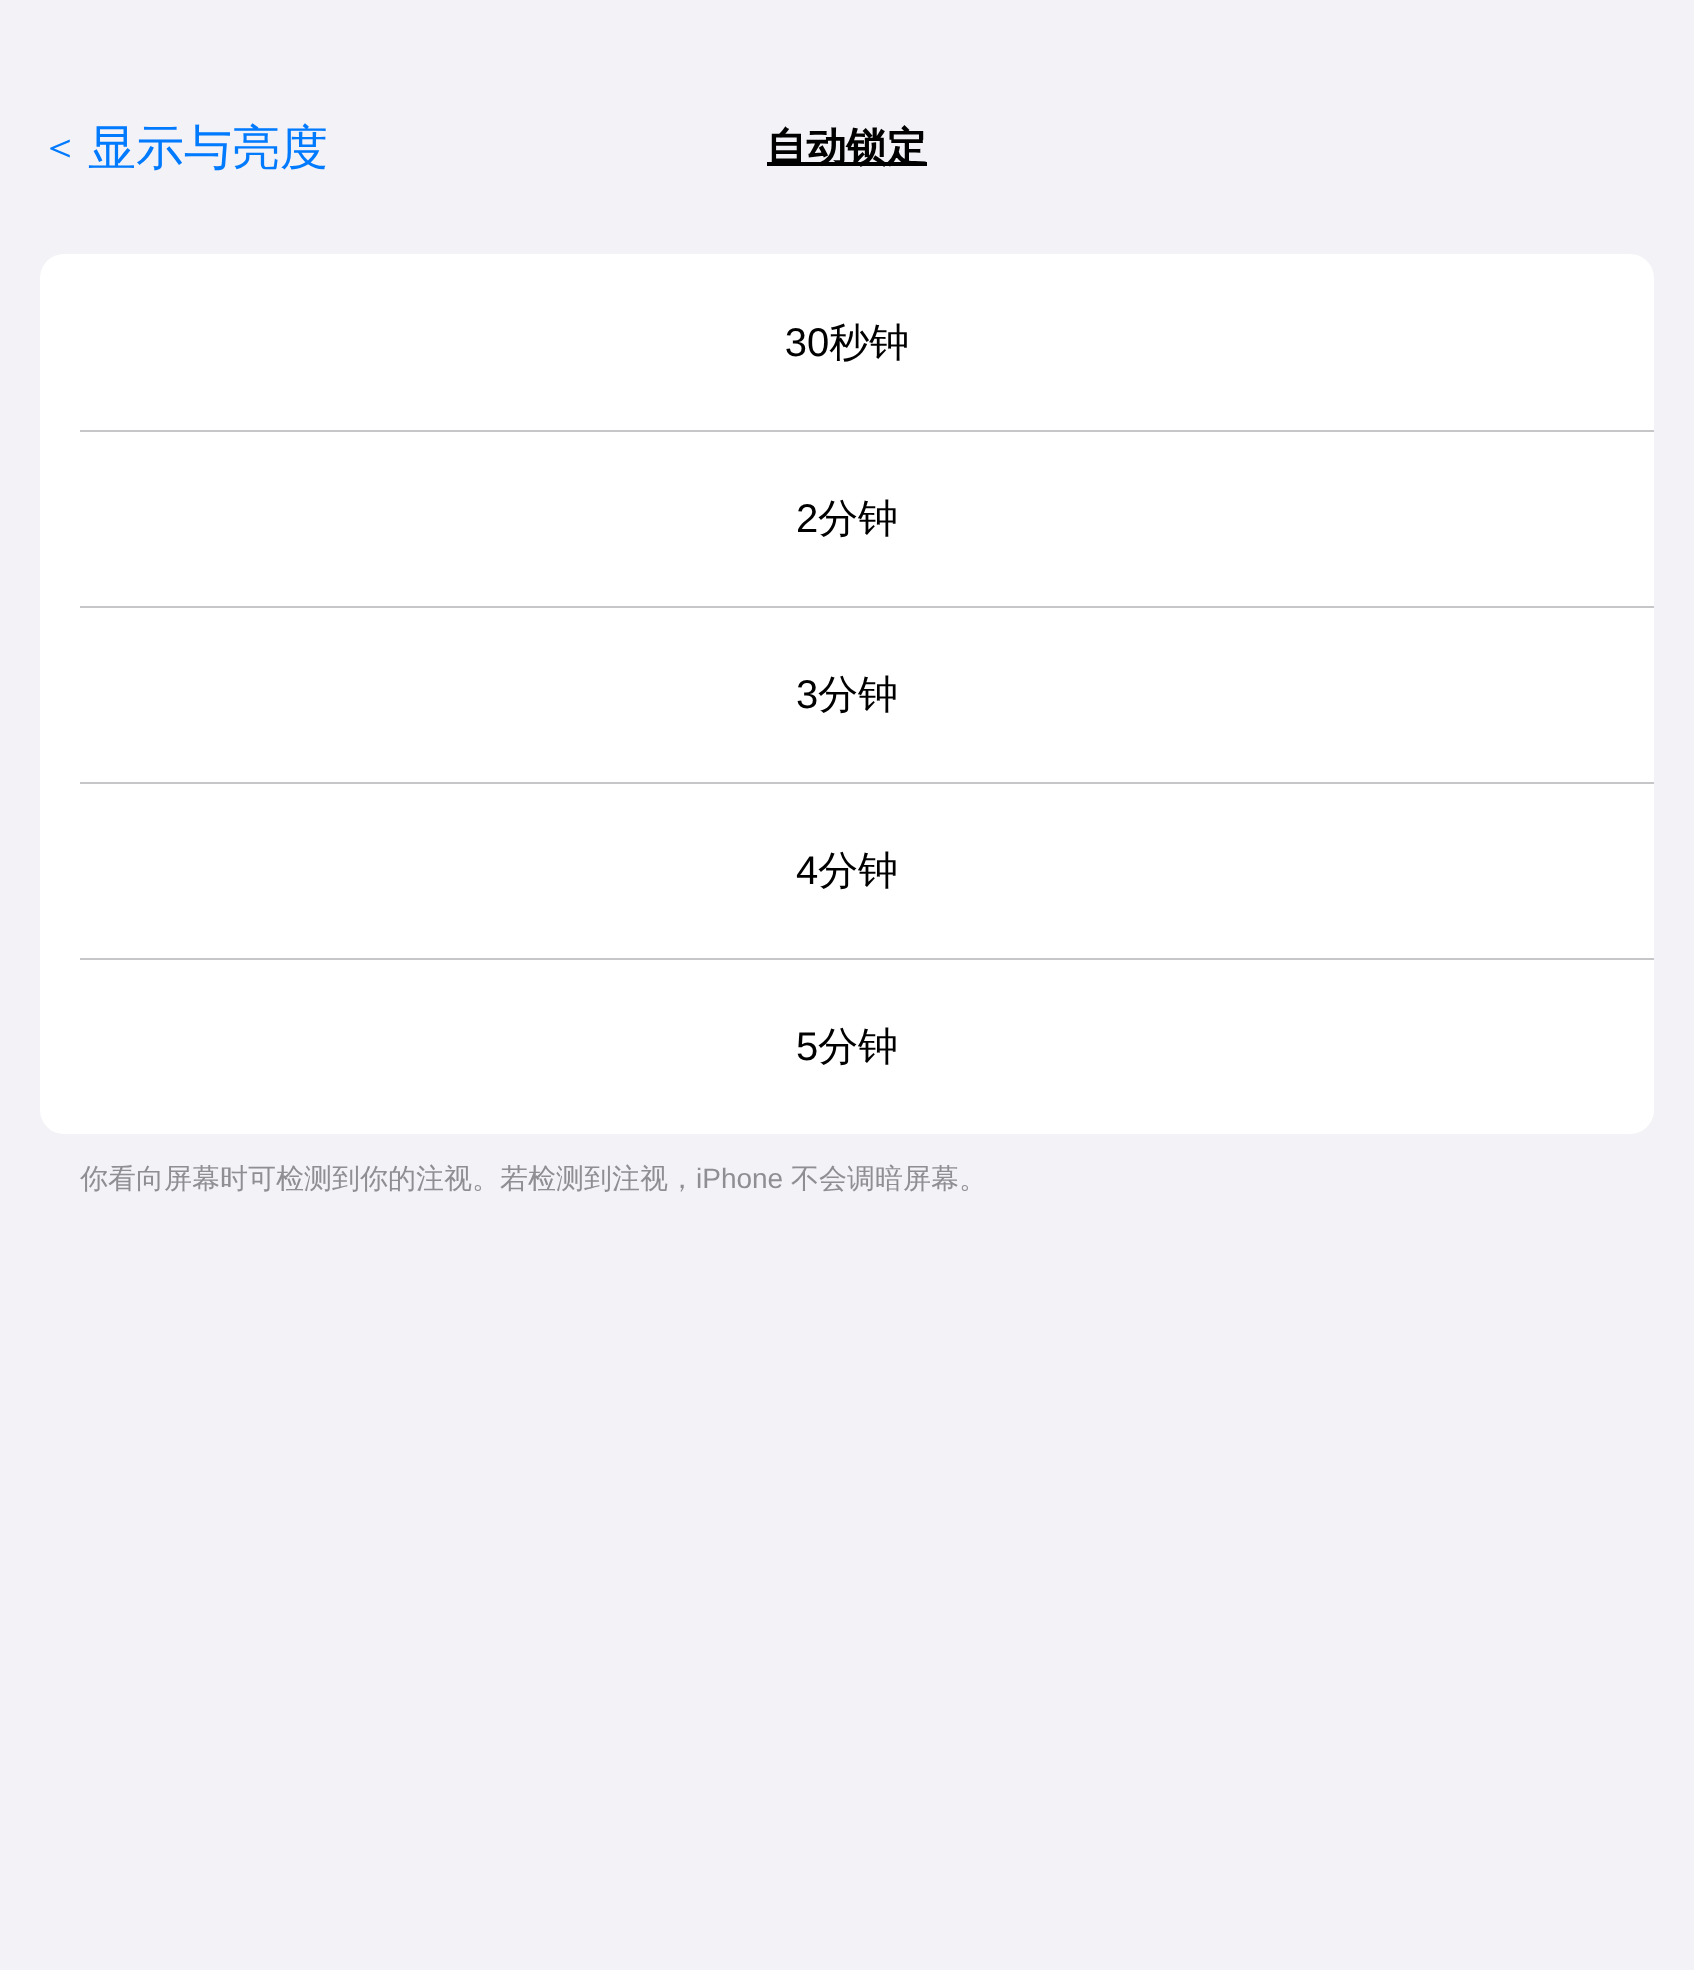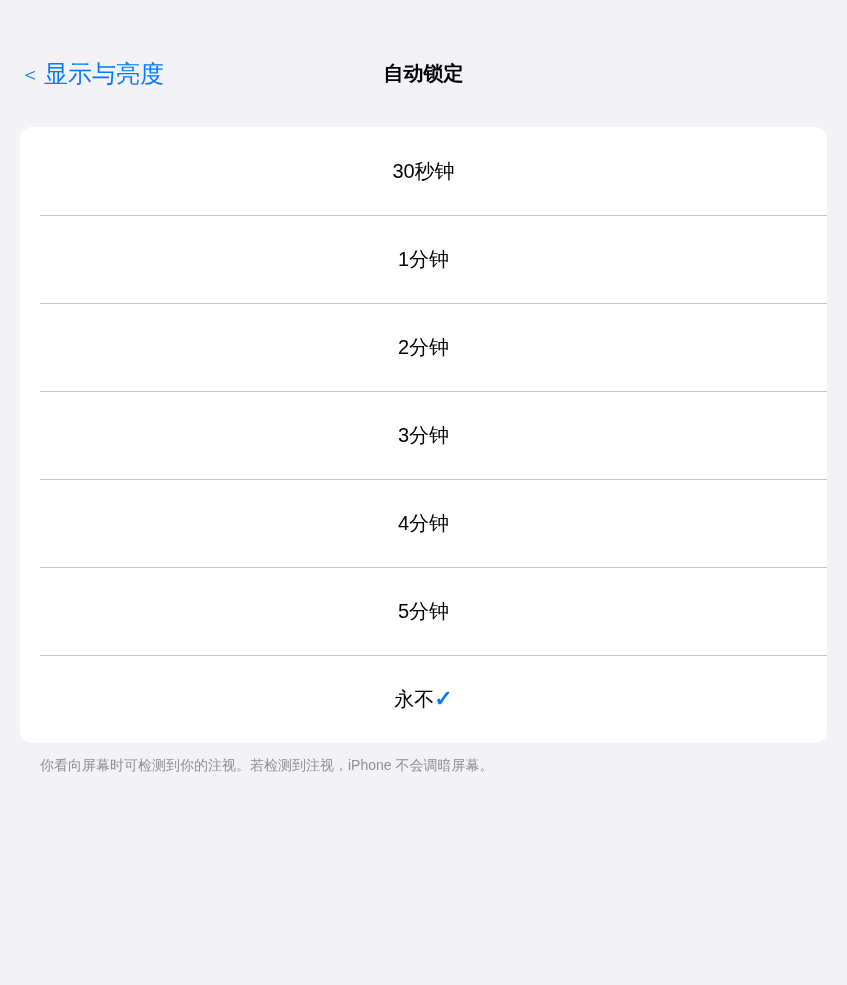--- a/index.html
+++ b/index.html
@@ -45,20 +45,21 @@
 
     .back-label {
       font-size: 24px;
     }
 
     .page-title {
       font-size: 20px;
       font-weight: 600;
       color: #000;
       text-align: center;
+      text-decoration: underline;
     }
 
     .content {
       padding: 20px 20px 16px 20px;
     }
 
     .list-container {
       background-color: #fff;
       border-radius: 12px;
       overflow: hidden;
@@ -114,33 +115,26 @@
   <h1 class="page-title">自动锁定</h1>
 </div>
 
 <div class="content">
   <div class="list-container">
 
   <div class="list-item">
         <span class="list-item-label">30秒钟</span>
       </div>
       <div class="list-item">
-        <span class="list-item-label">1分钟</span>
-      </div>
-      <div class="list-item">
         <span class="list-item-label">2分钟</span>
       </div>
       <div class="list-item">
         <span class="list-item-label">3分钟</span>
       </div>
       <div class="list-item">
         <span class="list-item-label">4分钟</span>
       </div>
       <div class="list-item">
         <span class="list-item-label">5分钟</span>
       </div>
-      <div class="list-item">
-        <span class="list-item-label">永不</span>
-        <span class="checkmark">✓</span>
-      </div>
     </div>
   <p class="footer-text">你看向屏幕时可检测到你的注视。若检测到注视，iPhone 不会调暗屏幕。</p>
 </div>
 
 </body></html>

